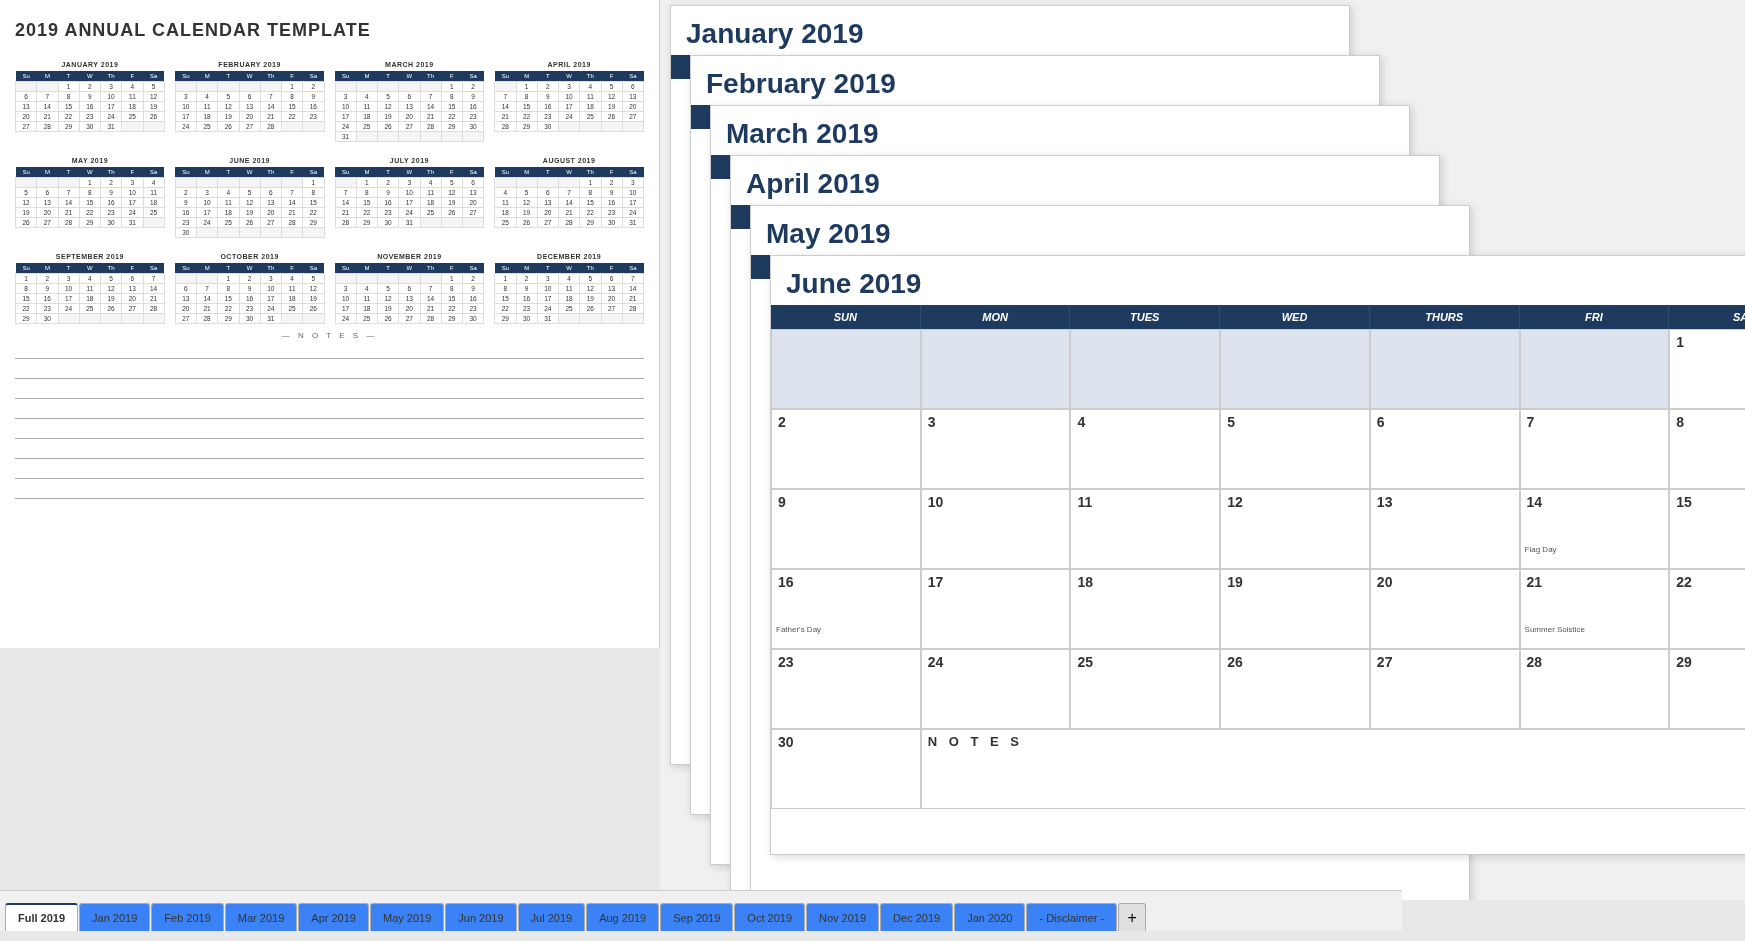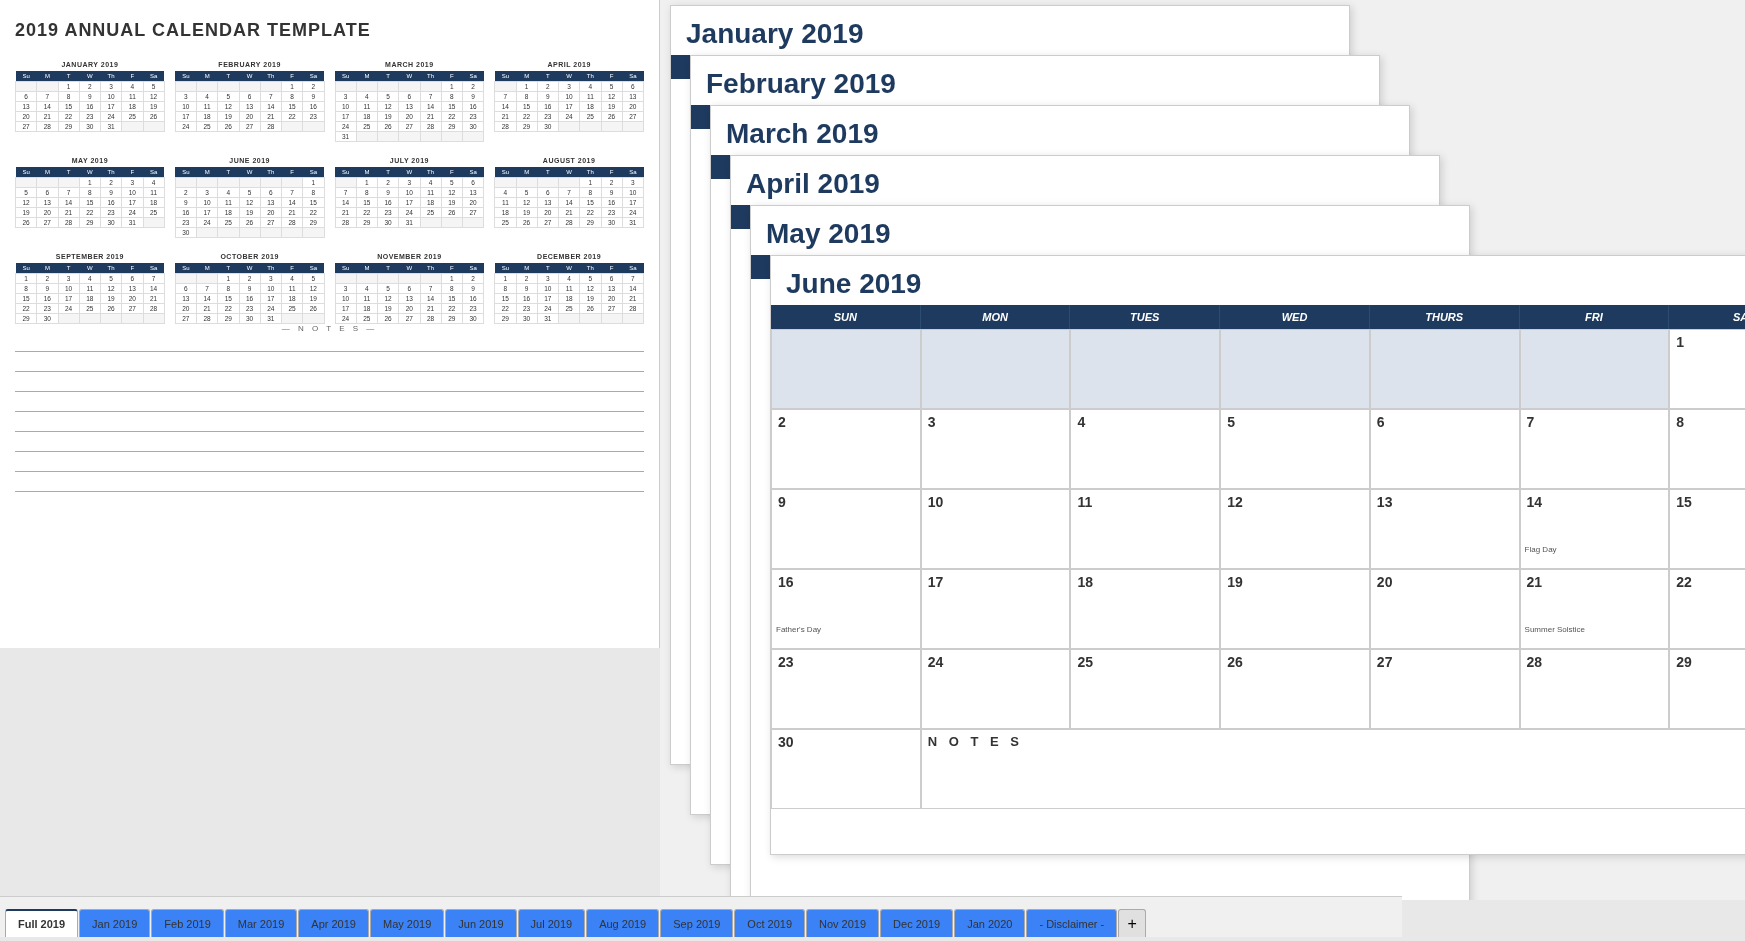--- a/index.html
+++ b/index.html
@@ -73,21 +73,21 @@
       border: 0.5px solid #ddd;
       color: #333;
     }
 
     .mini-cal table td.empty {
       background: #f5f5f5;
     }
 
     
     .notes-section {
-      margin-top: 0;
+      margin-top: 7px;
     }
 
     .notes-title {
       font-size: 8px;
       text-align: center;
       color: #666;
       letter-spacing: 3px;
       margin-bottom: 5px;
     }
 
@@ -220,21 +220,21 @@
       font-weight: normal;
       color: #555;
       position: absolute;
       bottom: 14px;
       left: 4px;
     }
 
     
     .bottom-tabs {
       position: absolute;
-      bottom: 4px;
+      bottom: 10px;
       left: 0;
       width: 1402px;
       height: 41px;
       background: #f0f0f0;
       display: flex;
       align-items: flex-end;
       border-top: 1px solid #ccc;
       padding-left: 5px;
       gap: 1px;
     }

